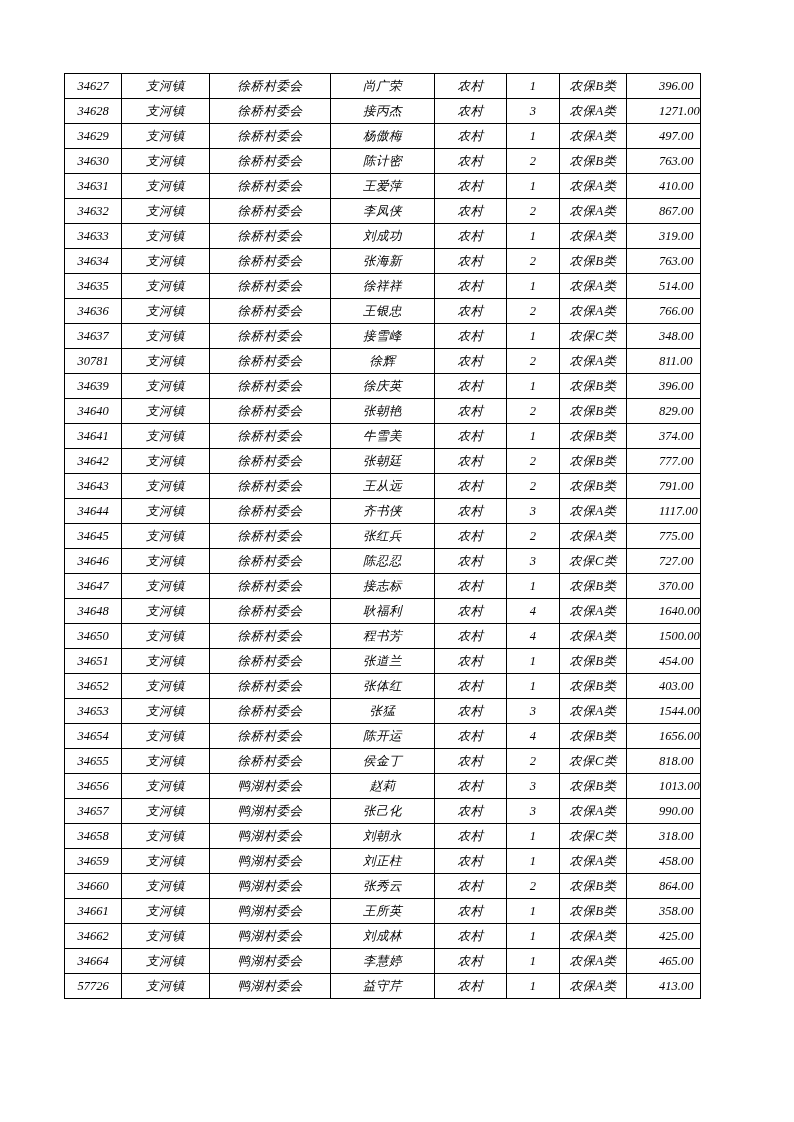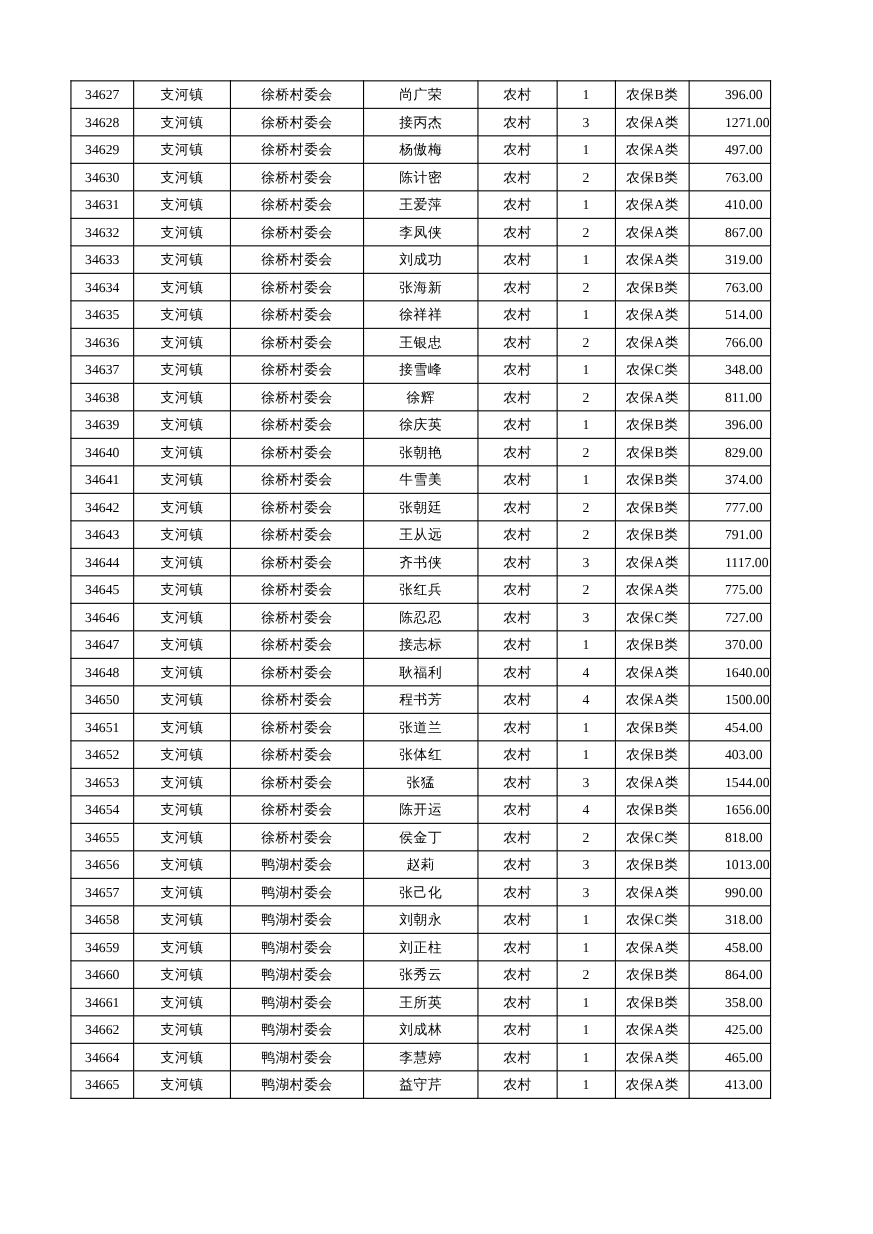--- a/index.html
+++ b/index.html
@@ -9,20 +9,21 @@
     background: #ffffff;
   }
   .page {
     position: relative;
     width: 794px;
     height: 1122px;
     background: #ffffff;
     font-family: "Liberation Serif", "DejaVu Serif", serif;
     color: #000000;
     overflow: hidden;
+    font-style: italic;
   }
   table.data-table {
     position: absolute;
     left: 64px;
     top: 73px;
     width: 636px;
     border-collapse: collapse;
     table-layout: fixed;
     font-size: 12.5px;
   }
@@ -166,21 +167,21 @@
           <td class="col-id">34637</td>
           <td class="col-town">支河镇</td>
           <td class="col-village">徐桥村委会</td>
           <td class="col-name">接雪峰</td>
           <td class="col-type">农村</td>
           <td class="col-count">1</td>
           <td class="col-category">农保C类</td>
           <td class="col-amount">348.00</td>
         </tr>
         <tr>
-          <td class="col-id">34638</td>
+          <td class="col-id">30781</td>
           <td class="col-town">支河镇</td>
           <td class="col-village">徐桥村委会</td>
           <td class="col-name">徐辉</td>
           <td class="col-type">农村</td>
           <td class="col-count">2</td>
           <td class="col-category">农保A类</td>
           <td class="col-amount">811.00</td>
         </tr>
         <tr>
           <td class="col-id">34639</td>
@@ -416,21 +417,21 @@
           <td class="col-id">34664</td>
           <td class="col-town">支河镇</td>
           <td class="col-village">鸭湖村委会</td>
           <td class="col-name">李慧婷</td>
           <td class="col-type">农村</td>
           <td class="col-count">1</td>
           <td class="col-category">农保A类</td>
           <td class="col-amount">465.00</td>
         </tr>
         <tr>
-          <td class="col-id">34665</td>
+          <td class="col-id">57726</td>
           <td class="col-town">支河镇</td>
           <td class="col-village">鸭湖村委会</td>
           <td class="col-name">益守芹</td>
           <td class="col-type">农村</td>
           <td class="col-count">1</td>
           <td class="col-category">农保A类</td>
           <td class="col-amount">413.00</td>
         </tr>
       </tbody>
   </table>

